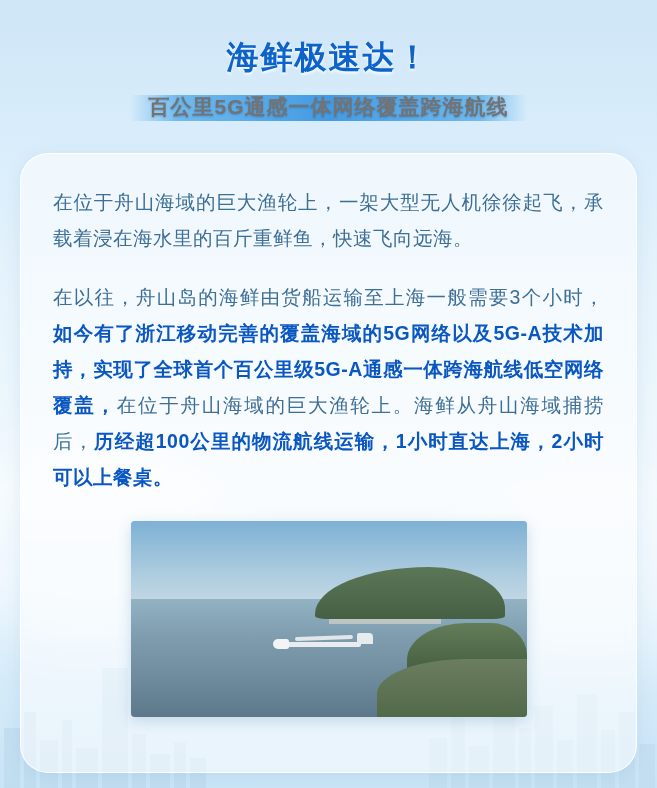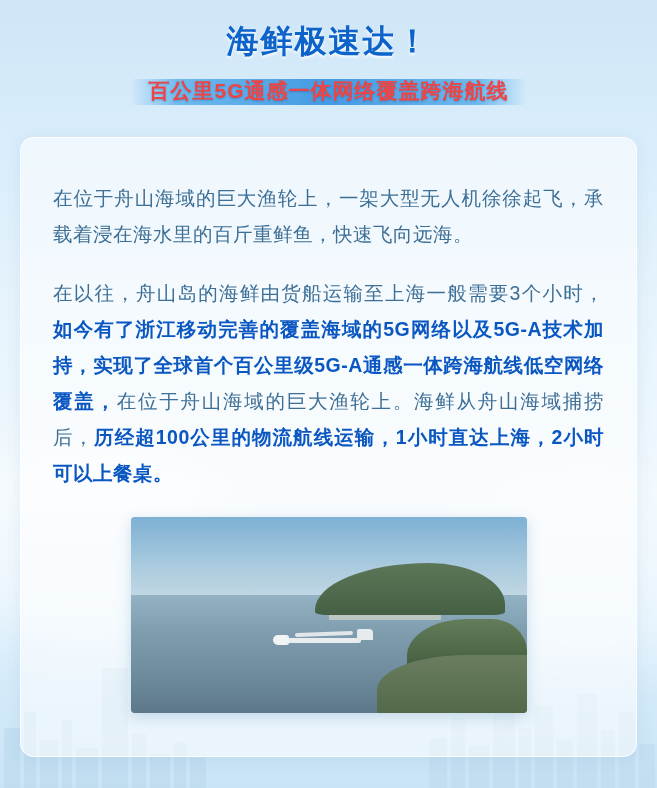--- a/index.html
+++ b/index.html
@@ -51,21 +51,21 @@
   }
   .glow-b {
     width: 280px; height: 200px;
     right: -70px; top: 470px;
     background: rgba(255,255,255,0.40);
   }
 
   
   .header {
     position: relative;
-    padding-top: 22px;
+    padding-top: 38px;
     text-align: center;
     z-index: 3;
   }
   .title-main {
     font-size: 32px;
     font-weight: bold;
     color: #0d63c9;
     letter-spacing: 2px;
     text-shadow: 0 2px 3px rgba(255,255,255,0.9);
     line-height: 1.2;
@@ -81,35 +81,35 @@
     left: 0; right: 0;
     top: 7px;
     height: 26px;
     background: linear-gradient(90deg, rgba(109,190,240,0) 0%, rgba(93,178,236,0.85) 12%, rgba(60,150,225,0.95) 50%, rgba(93,178,236,0.85) 88%, rgba(109,190,240,0) 100%);
     border-radius: 4px;
   }
   .subtitle-text {
     position: relative;
     font-size: 21px;
     font-weight: bold;
-    color: #ef4444;
+    color: #737373;
     letter-spacing: 1px;
     text-shadow: 0 1px 2px rgba(20,80,150,0.35);
   }
 
   
   .card {
     position: relative;
     z-index: 3;
     margin: 26px 20px 0;
     background: rgba(255,255,255,0.56);
-    border-radius: 14px;
+    border-radius: 28px;
     border: 1px solid rgba(255,255,255,0.85);
     box-shadow: 0 3px 16px rgba(120,170,210,0.18);
-    padding: 42px 32px 24px;
+    padding: 30px 32px 24px;
     min-height: 620px;
   }
 
   .para {
     font-size: 19.5px;
     line-height: 1.85;
     color: #3e6f96;
     letter-spacing: 0.5px;
     margin: 0 0 22px;
     text-align: justify;

